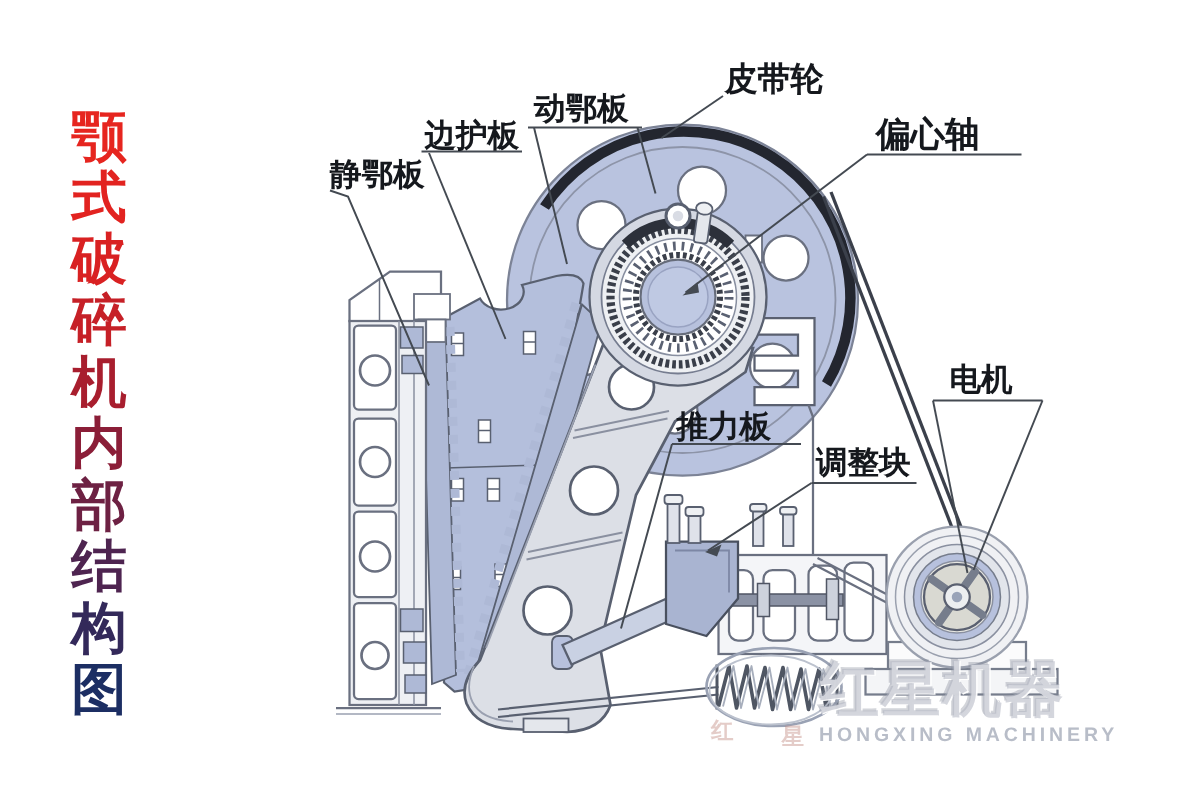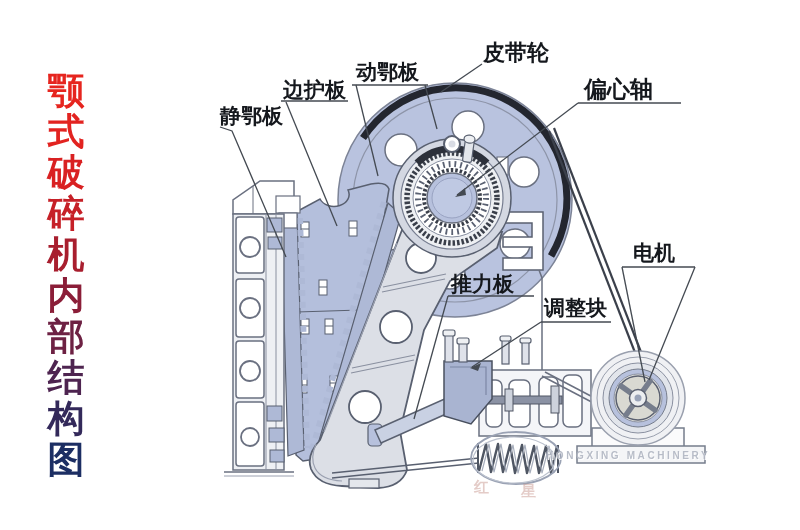--- a/index.html
+++ b/index.html
@@ -25,24 +25,24 @@
     position:absolute;left:546px;top:438px;width:230px;text-align:left;
     pointer-events:none;
   }
   #watermark .wm-big{
     font-size:40px;font-weight:900;letter-spacing:1px;
     color:rgba(176,181,193,0.55);
     text-shadow:1px 1px 0 rgba(255,255,255,0.95), -1px -1px 0 rgba(130,136,150,0.35);
     line-height:44px;white-space:nowrap;
   }
   #watermark .wm-sub{
-    font-size:10px;font-weight:700;letter-spacing:2.6px;
+    font-size:13px;font-weight:700;letter-spacing:2.6px;
     color:rgba(172,178,190,0.85);
     text-shadow:1px 1px 0 rgba(255,255,255,0.9);
-    margin-top:12px;white-space:nowrap;
+    margin-top:0px;white-space:nowrap;
   }
   .wm-stray{
     position:absolute;font-size:15px;font-weight:700;color:rgba(196,142,132,0.45);
   }
 </style>
 </head>
 <body>
 
 <div id="title-col">
     <span class="tchar" style="color: rgb(230, 37, 31);">颚</span>
@@ -282,16 +282,17 @@
     <text class="lbl" x="356" y="79">动鄂板</text>
     <text class="lbl lbl-mid" x="483" y="60">皮带轮</text>
     <text class="lbl lbl-big" x="584" y="97">偏心轴</text>
     <text class="lbl" x="633" y="260">电机</text>
     <text class="lbl" x="451" y="291">推力板</text>
     <text class="lbl" x="544" y="315">调整块</text>
   </g>
 </svg>
 
 <div id="watermark">
+  <div class="wm-big">红星机器</div>
   <div class="wm-sub">HONGXING MACHINERY</div>
 </div>
 <span class="wm-stray" style="left:474px;top:478px;">红</span>
 <span class="wm-stray" style="left:521px;top:482px;">星</span>
 
 </body></html>

